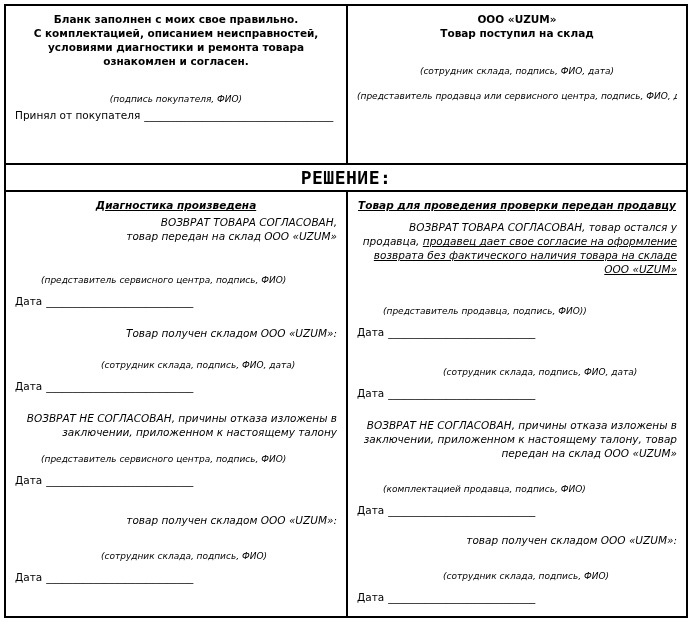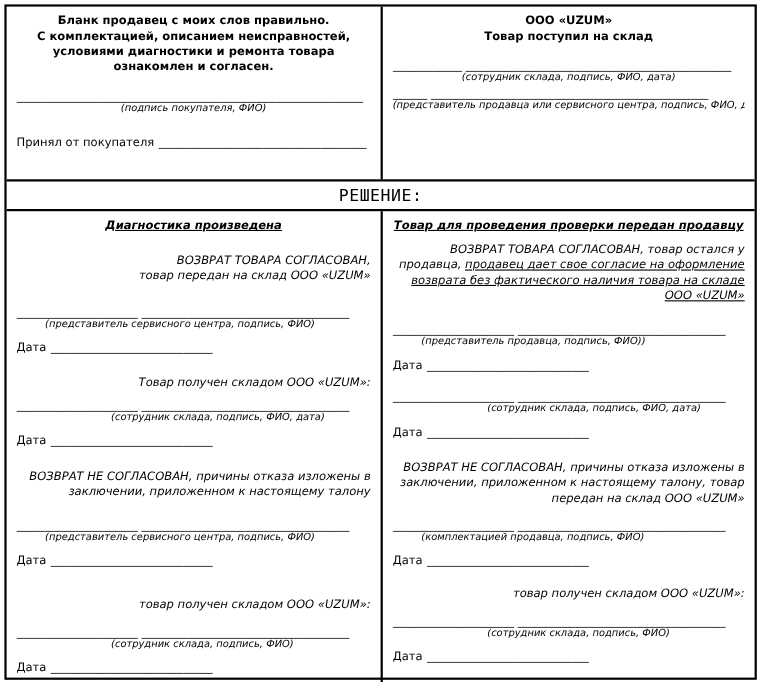--- a/index.html
+++ b/index.html
@@ -14,47 +14,47 @@
     display:flex; flex-direction:column; background:#fff;
   }
   .toprow { display:flex; height:157px; border-bottom:2px solid #000; flex:0 0 auto; }
   .bottomrow { display:flex; flex:1 1 auto; }
   .cell { box-sizing:border-box; padding:6px 9px; overflow:hidden; }
   .left  { width:342px; flex:0 0 342px; border-right:2px solid #000; }
   .right { flex:1 1 auto; }
   .decision {
     height:25px; flex:0 0 25px; border-bottom:2px solid #000;
     display:flex; align-items:center; justify-content:center;
-    font-family:"DejaVu Sans Mono", monospace; font-weight:normal;
-    font-size:15px; letter-spacing:0.5px;
+    font-family:"DejaVu Sans Mono", monospace; font-weight:bold;
+    font-size:18px; letter-spacing:0.5px;
   }
   .b { font-weight:bold; }
   .c { text-align:center; }
   .i { font-style:italic; }
   .u { text-decoration:underline; }
   .cap { font-size:9px; line-height:11px; font-style:italic; white-space:nowrap; overflow:hidden; }
   .sig { white-space:nowrap; overflow:hidden; line-height:12px; }
   .nowrap { white-space:nowrap; overflow:hidden; }
   .daterow span + span { margin-left:4px; }
   .ind1 { padding-left:26px; }
   .ind2 { padding-left:86px; }
-  .mt2{margin-top:2px}.mt6{margin-top:6px}.mt8{margin-top:8px}.mt10{margin-top:18px}
+  .mt2{margin-top:2px}.mt6{margin-top:6px}.mt8{margin-top:8px}.mt10{margin-top:3px}
   .mt12{margin-top:12px}.mt14{margin-top:14px}.mt16{margin-top:16px}.mt18{margin-top:18px}
   .mt20{margin-top:20px}.mt26{margin-top:26px}
   p { margin:0;text-align:right; }
 </style>
 </head>
 <body>
 
 <div class="sheet">
 
   <div class="toprow">
 
     <div class="cell left">
-      <div class="b c">Бланк продавец с моих слов правильно.</div>
+      <div class="b c">Бланк заполнен с моих свое правильно.</div>
       <div class="b c">С комплектацией, описанием неисправностей, условиями диагностики и ремонта товара ознакомлен и согласен.</div>
       <div class="sig mt14">____________________________________________________________</div>
       <div class="cap c">(подпись покупателя, ФИО)</div>
       <div class="nowrap mt10 daterow">
         <span>Принял от покупателя</span><span class="sig" style="display:inline">____________________________________</span>
       </div>
       <div class="sig mt16">____________________________________________________________</div>
     </div>
 
     <div class="cell right">

